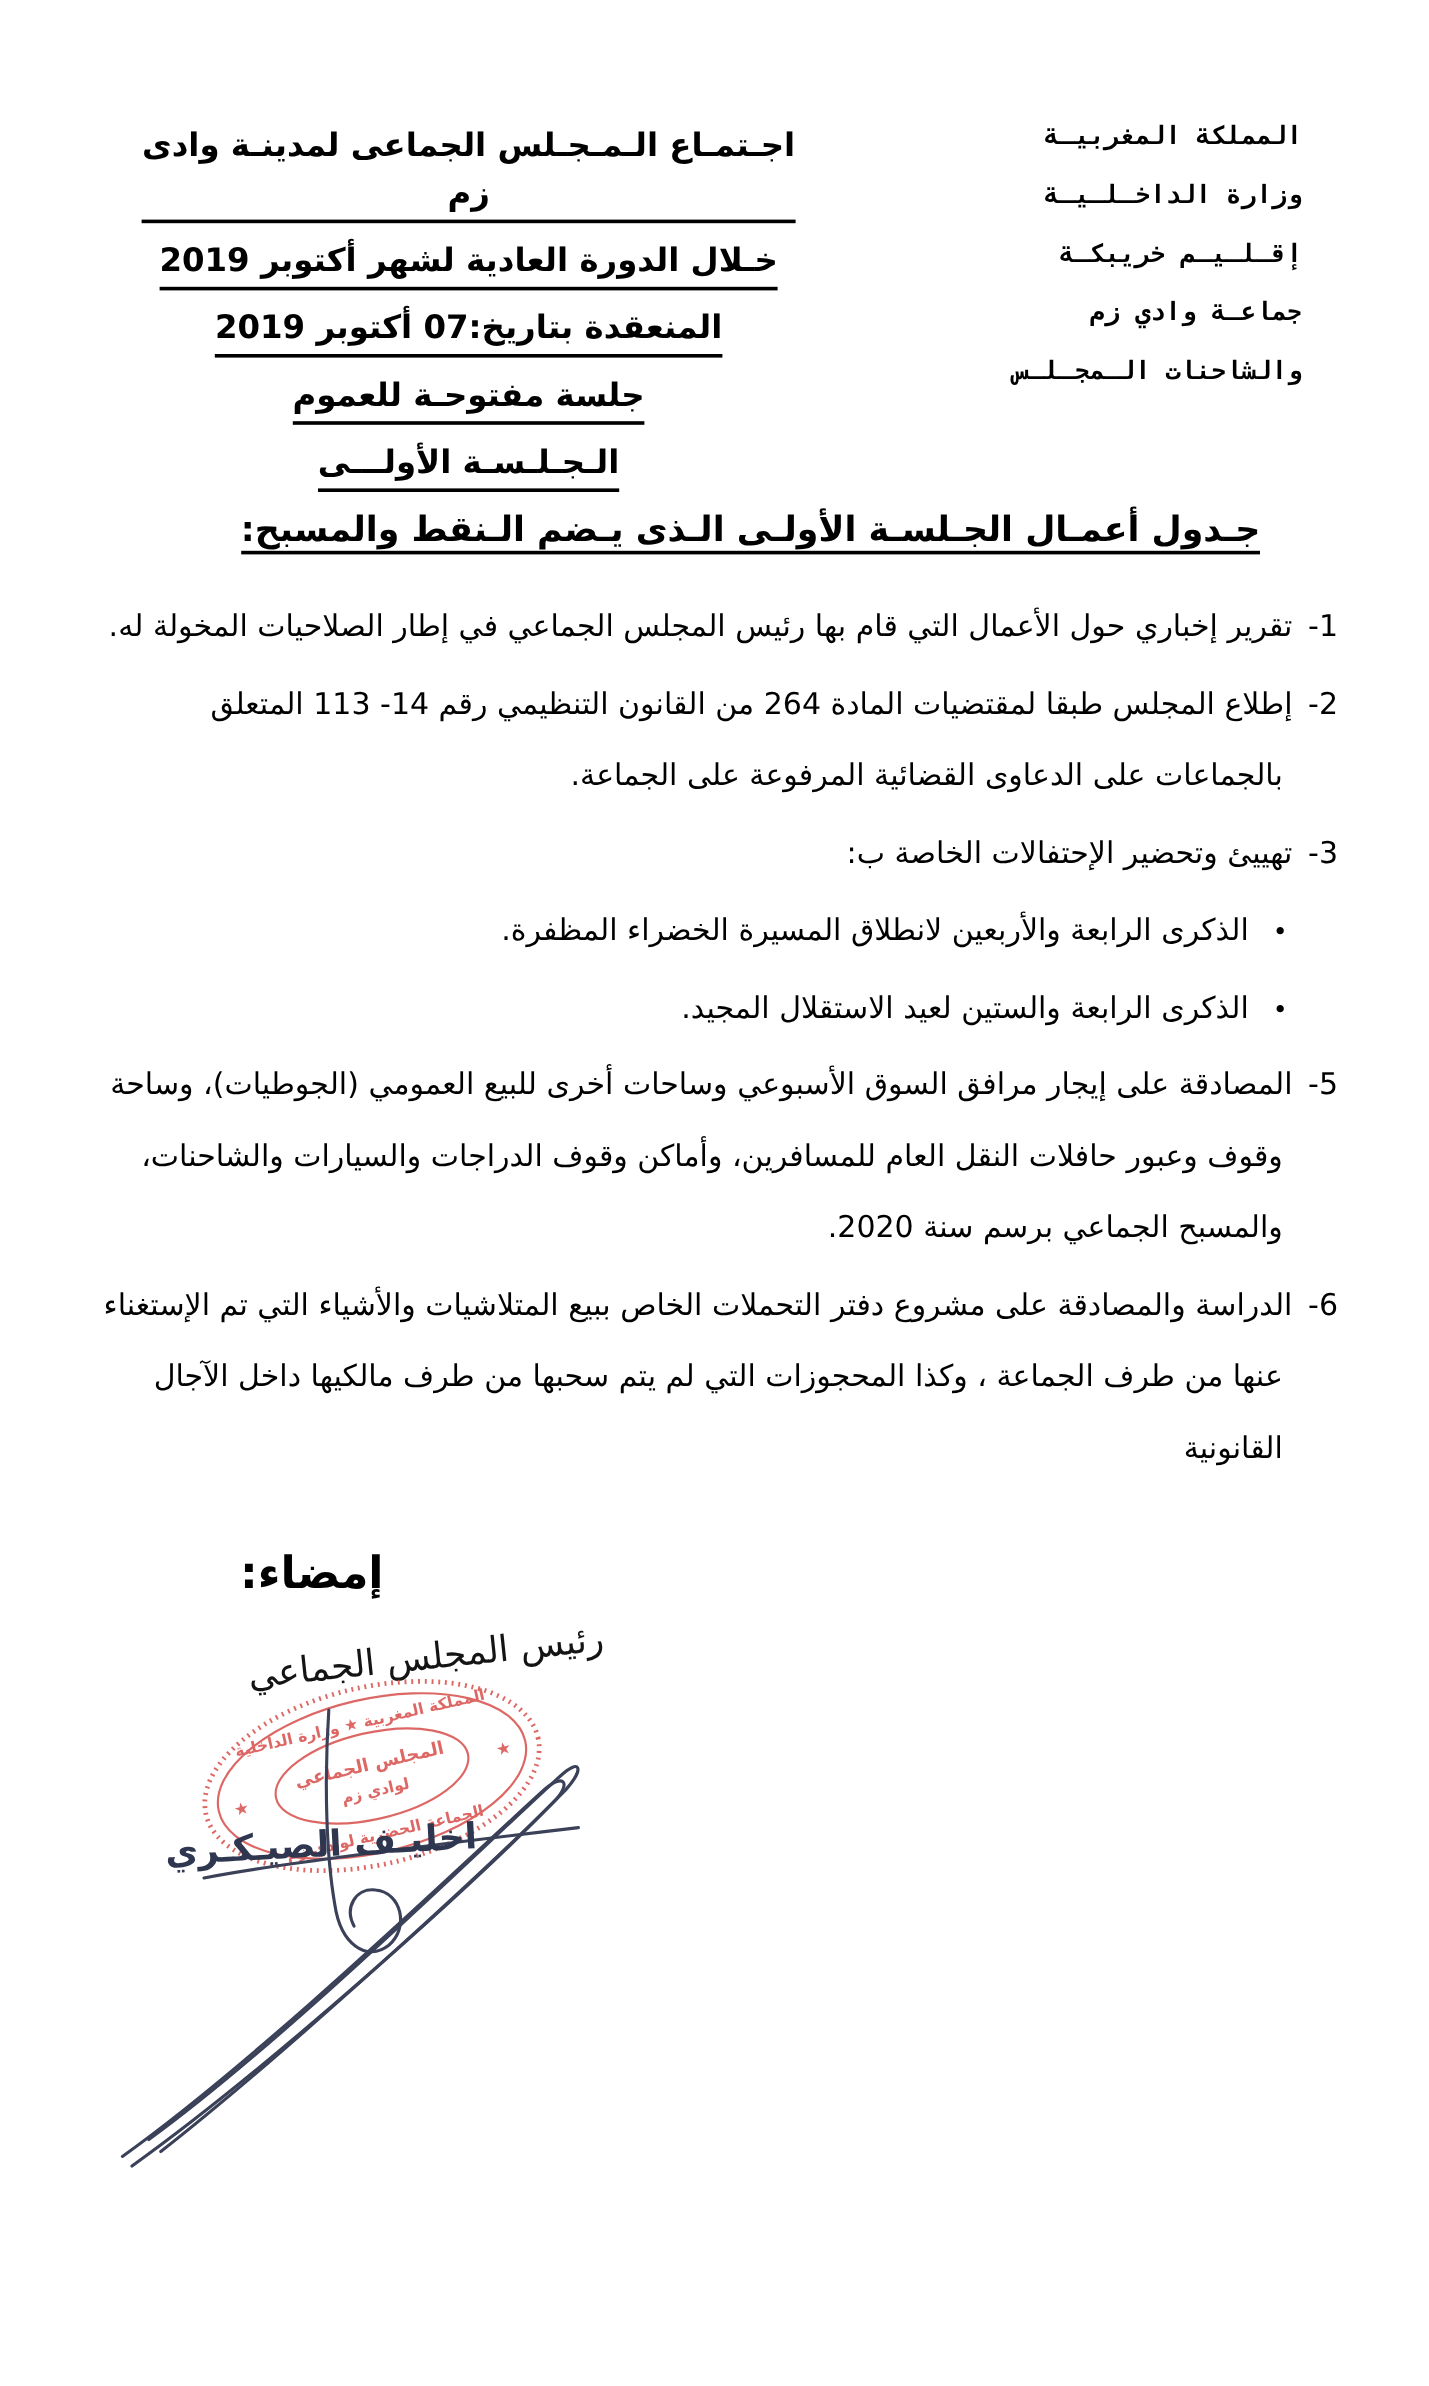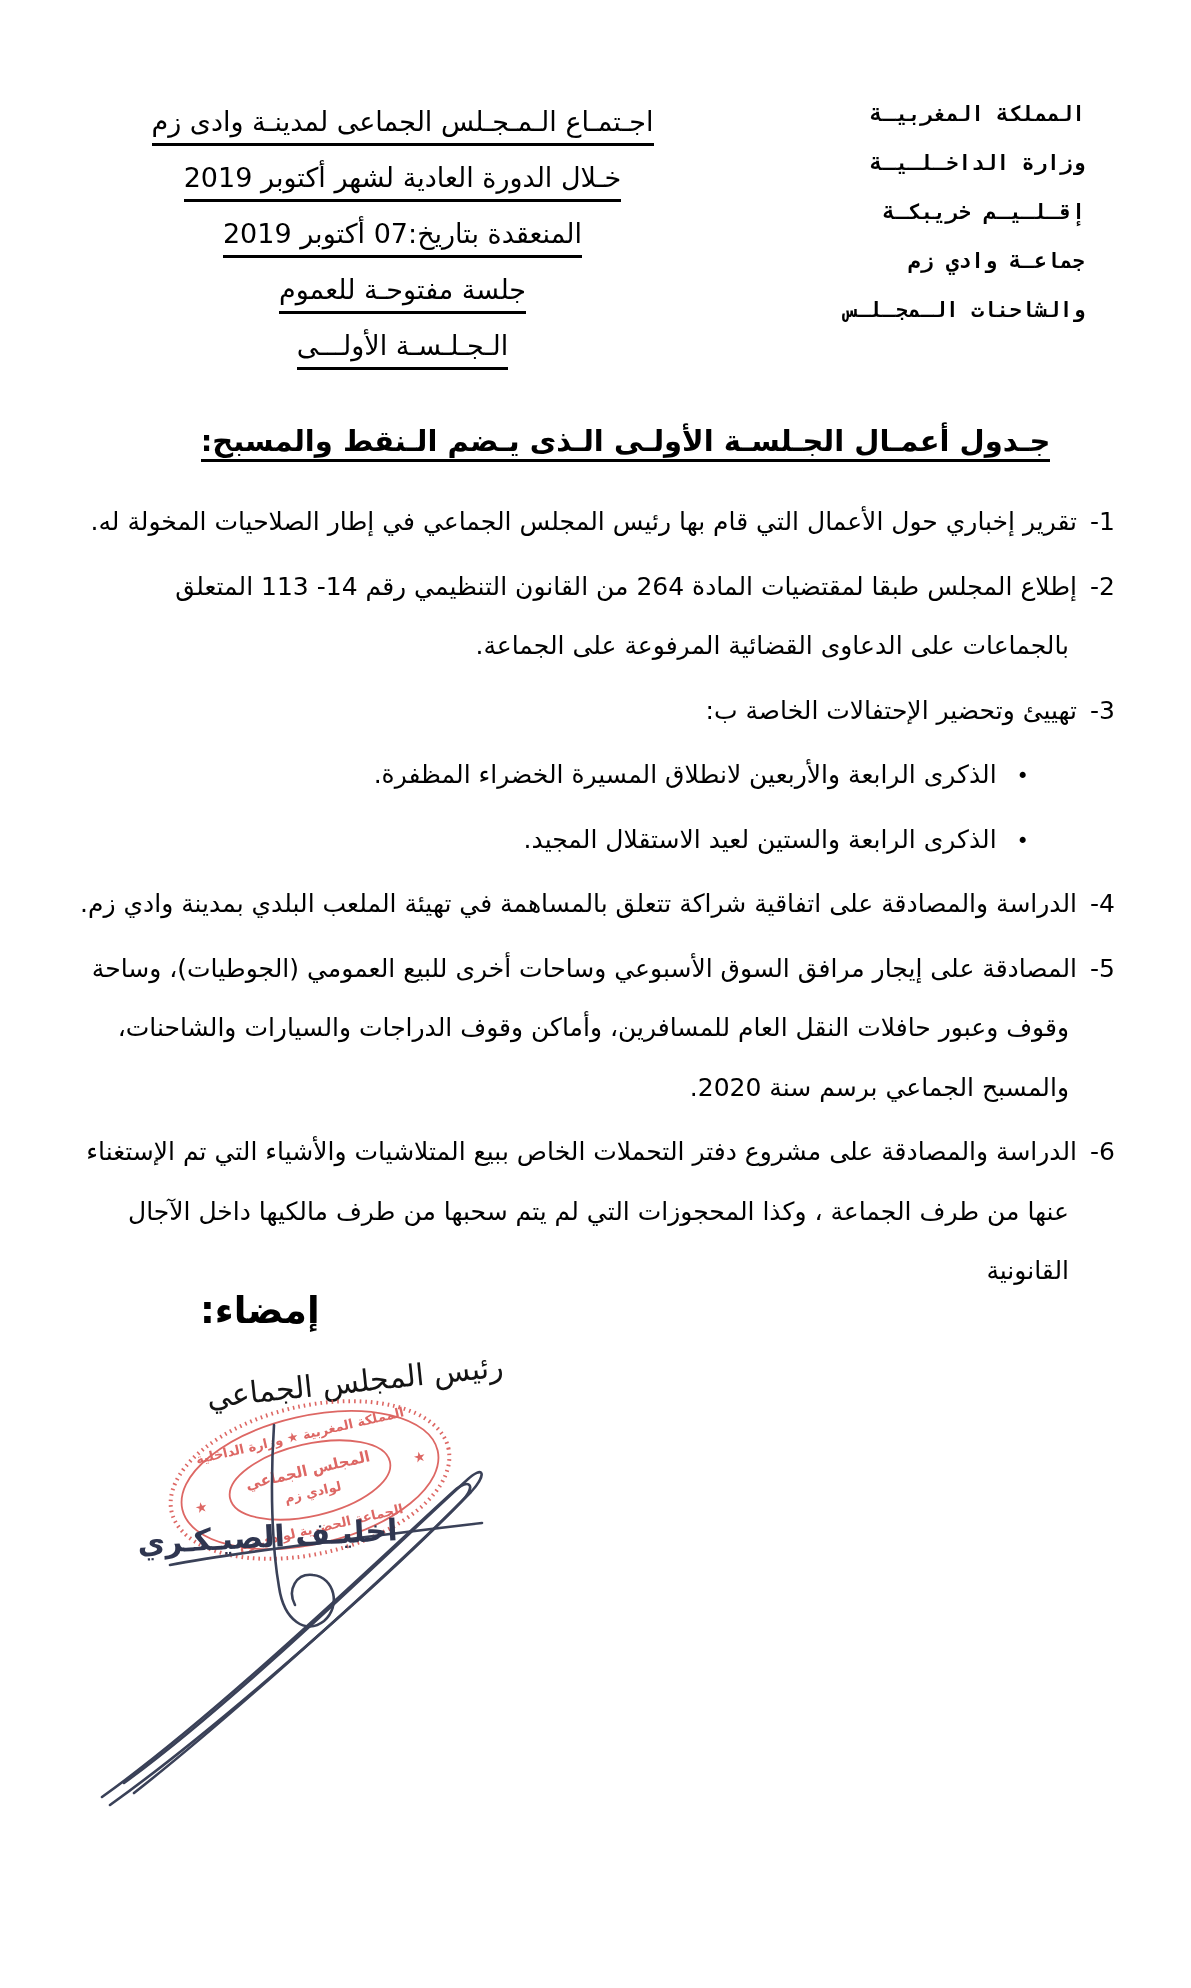--- a/index.html
+++ b/index.html
@@ -13,22 +13,22 @@
     color:#000;
   }
   
   .gov-block{
     position:absolute;top:91px;right:106px;
     text-align:right;font-weight:bold;font-size:21px;line-height:49px;
     white-space:nowrap;
     font-family:Liberation Mono, monospace;
   }
   .meet-block{
-    position:absolute;top:102px;left:130px;width:545px;
-    text-align:center;font-weight:normal;font-size:27px;
+    position:absolute;top:102px;left:118px;width:545px;
+    text-align:center;font-weight:bold;font-size:27px;
   }
   .meet-block .line{margin-bottom:12px;line-height:40px;}
   .u{
     display:inline-block;
     border-bottom:3px solid #000;
     padding-bottom:1px;
   }
   
   .agenda-title{
     position:absolute;top:424px;left:0;width:100%;
@@ -36,21 +36,21 @@
   }
   .agenda-title .inner{position:relative;left:30px;}
   
   .agenda-list{
     position:absolute;top:492px;right:76px;width:1040px;
     font-size:25px;font-weight:normal;line-height:2.38;
     text-align:right;
   }
   .item{padding-right:46px;text-indent:-46px;margin-bottom:5px;}
   .item .num{margin-left:13px;}
-  .bullet-line{margin-right:86px;margin-bottom:5px;}
+  .bullet-line{margin-right:42px;margin-bottom:5px;}
   .bullet-line .dot{margin-left:20px;font-size:21px;}
   
   .sig-label{
     position:absolute;top:1289px;left:200px;
     font-size:37px;font-weight:bold;direction:rtl;
   }
   .sig-title{
     position:absolute;top:1364px;left:185px;width:340px;
     text-align:center;font-size:30px;font-weight:400;
     transform:rotate(-6deg);color:#141414;
@@ -94,23 +94,20 @@
     <div class="item">
       <span class="num">3-</span><span>تهييئ وتحضير الإحتفالات الخاصة ب:</span>
     </div>
     <div class="bullet-line">
       <span class="dot">•</span><span>الذكرى الرابعة والأربعين لانطلاق المسيرة الخضراء المظفرة.</span>
     </div>
     <div class="bullet-line">
       <span class="dot">•</span><span>الذكرى الرابعة والستين لعيد الاستقلال المجيد.</span>
     </div>
     <div class="item">
-      <span class="num">4-</span><span>الدراسة والمصادقة على اتفاقية شراكة تتعلق بالمساهمة في تهيئة الملعب البلدي  بمدينة وادي زم.</span>
-    </div>
-    <div class="item">
       <span class="num">5-</span><span>المصادقة على إيجار مرافق السوق الأسبوعي وساحات أخرى للبيع العمومي (الجوطيات)، وساحة وقوف وعبور حافلات النقل العام للمسافرين، وأماكن وقوف الدراجات والسيارات والشاحنات، والمسبح الجماعي برسم سنة 2020.</span>
     </div>
     <div class="item">
       <span class="num">6-</span><span>الدراسة والمصادقة على مشروع دفتر التحملات الخاص ببيع المتلاشيات والأشياء التي تم الإستغناء عنها من طرف الجماعة ، وكذا المحجوزات التي لم يتم سحبها من طرف مالكيها داخل الآجال القانونية</span>
     </div>
   </div>
 
   <div class="sig-label">إمضاء:</div>
   <div class="sig-title">رئيس المجلس الجماعي</div>
 

